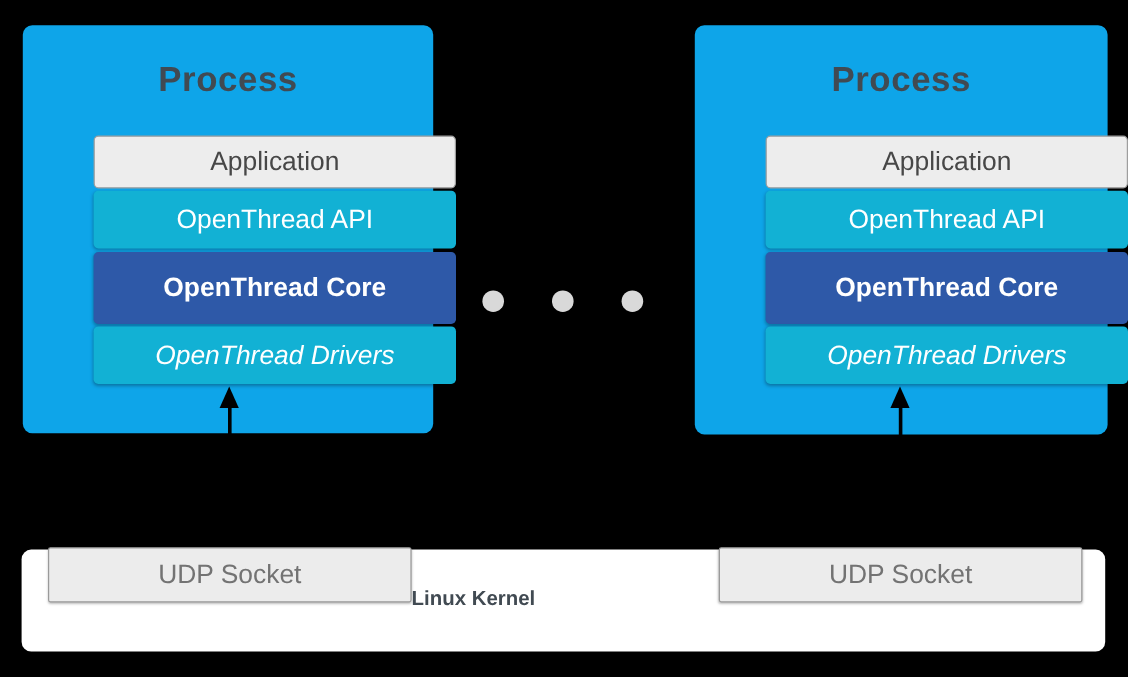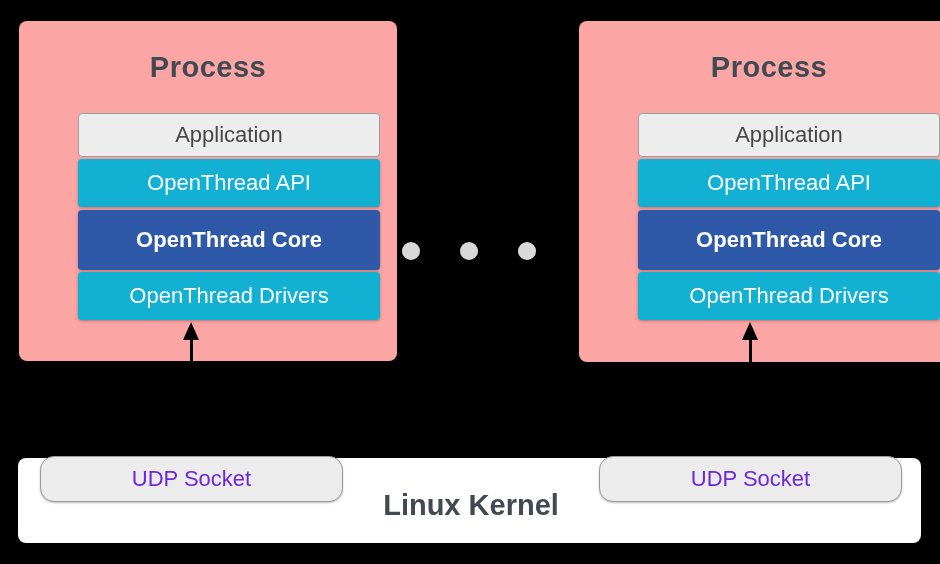--- a/index.html
+++ b/index.html
@@ -14,24 +14,23 @@
     height: 564px;
     background: #000000;
     overflow: hidden;
   }
   
   .panel {
     position: absolute;
     top: 21px;
     width: 342px;
     height: 340px;
-    background: #fca5a5;
+    background: #0ea5e9;
     border-radius: 8px;
     box-shadow: 0 1px 4px rgba(0,0,0,0.4);
-    padding-left: 36px;
   }
   #panel-left  { left: 19px; }
   #panel-right { left: 579px; width: 344px; height: 341px; }
   .panel-title {
     position: absolute;
     top: 30px;
     left: 0;
     width: 100%;
     text-align: center;
     font-size: 29px;
@@ -65,21 +64,21 @@
     box-shadow: 0 1px 3px rgba(0,0,0,0.3);
   }
   .layer-api     { top: 138px; height: 48px; }
   .layer-core    {
     top: 189px; height: 60px;
     background: #2E59A8;
     color: #FFFFFF;
     box-shadow: 0 1px 3px rgba(0,0,0,0.3);
     font-weight: bold;
   }
-  .layer-drivers { top: 251px; height: 48px; }
+  .layer-drivers { top: 251px; height: 48px; font-style: italic; }
 
   
   .dot {
     position: absolute;
     top: 242px;
     width: 18px;
     height: 18px;
     border-radius: 50%;
     background: #D9D9D9;
   }
@@ -117,39 +116,38 @@
     width: 903px;
     height: 85px;
     background: #FFFFFF;
     border-radius: 8px;
   }
   #kernel-label {
     position: absolute;
     left: 343px;
     top: 489px;
     width: 256px;
-    text-align: center;
-    font-size: 29px;
+    font-size: 17px;
     font-weight: bold;
     color: #414A52;
   }
   .udp-box {
     position: absolute;
     top: 456px;
     width: 303px;
     height: 46px;
     background: #ECECEC;
     border: 1.5px solid #9A9A9A;
-    border-radius: 14px;
+    border-radius: 2px;
     box-sizing: border-box;
     display: flex;
     align-items: center;
     justify-content: center;
     font-size: 22px;
-    color: #6d28d9;
+    color: #737373;
     box-shadow: 0 1px 2px rgba(0,0,0,0.25);
   }
   #udp-left  { left: 40px; }
   #udp-right { left: 599px; }
 </style>
 </head>
 <body>
 
 <div id="stage">
 

